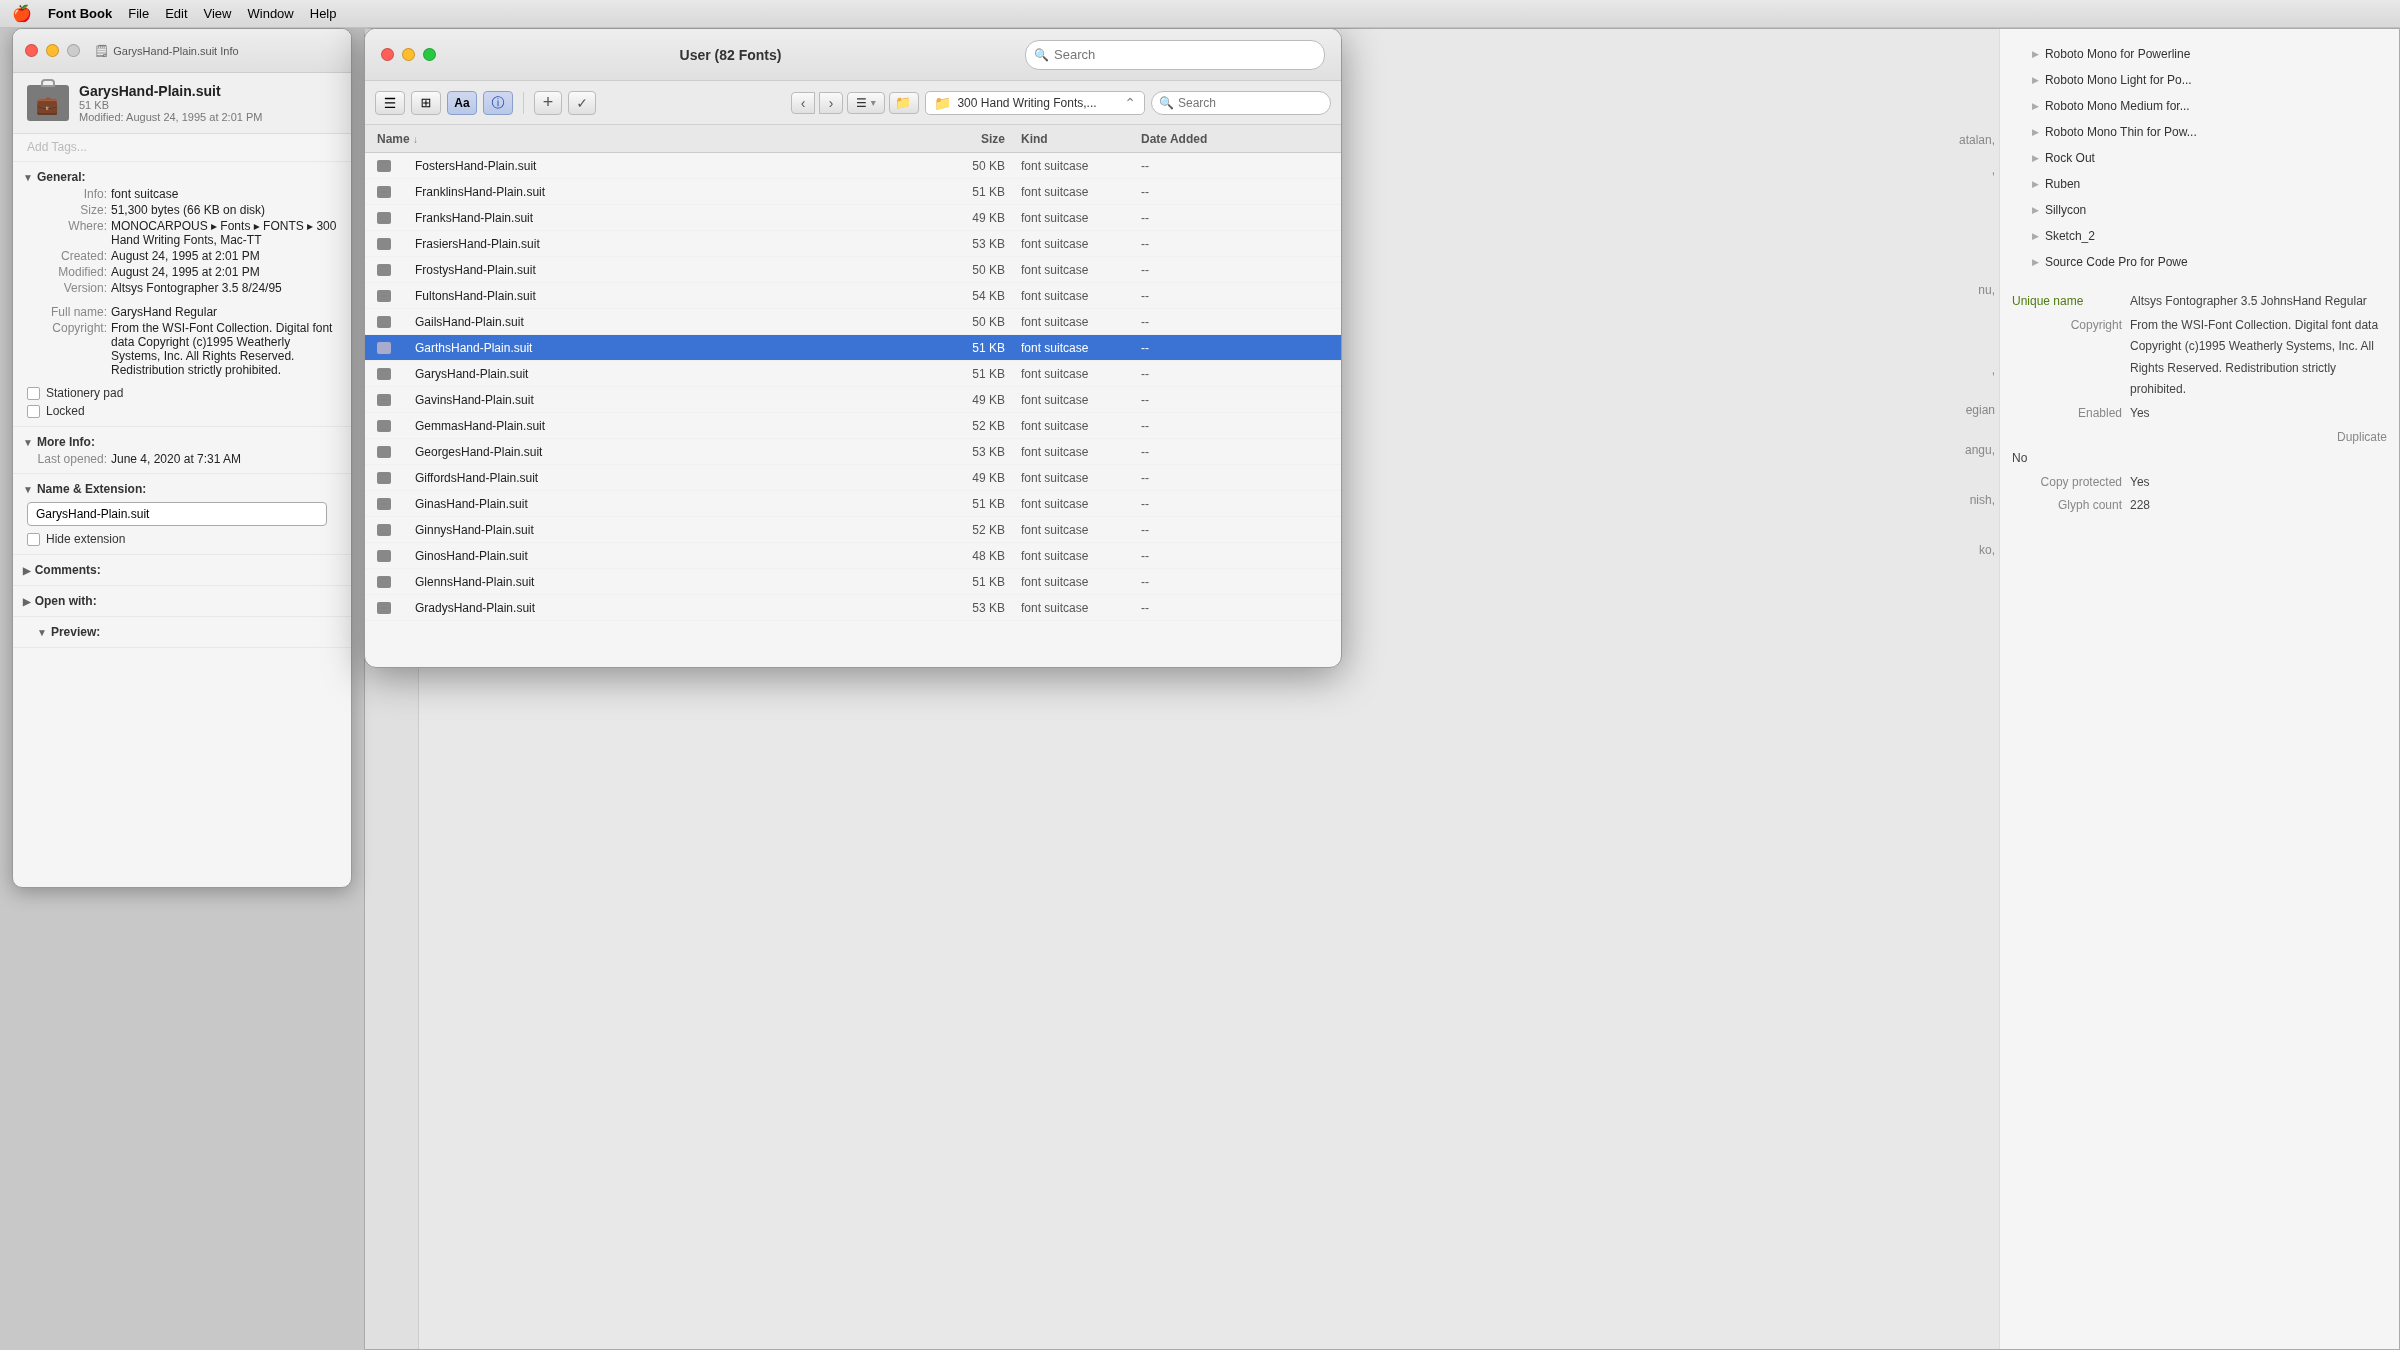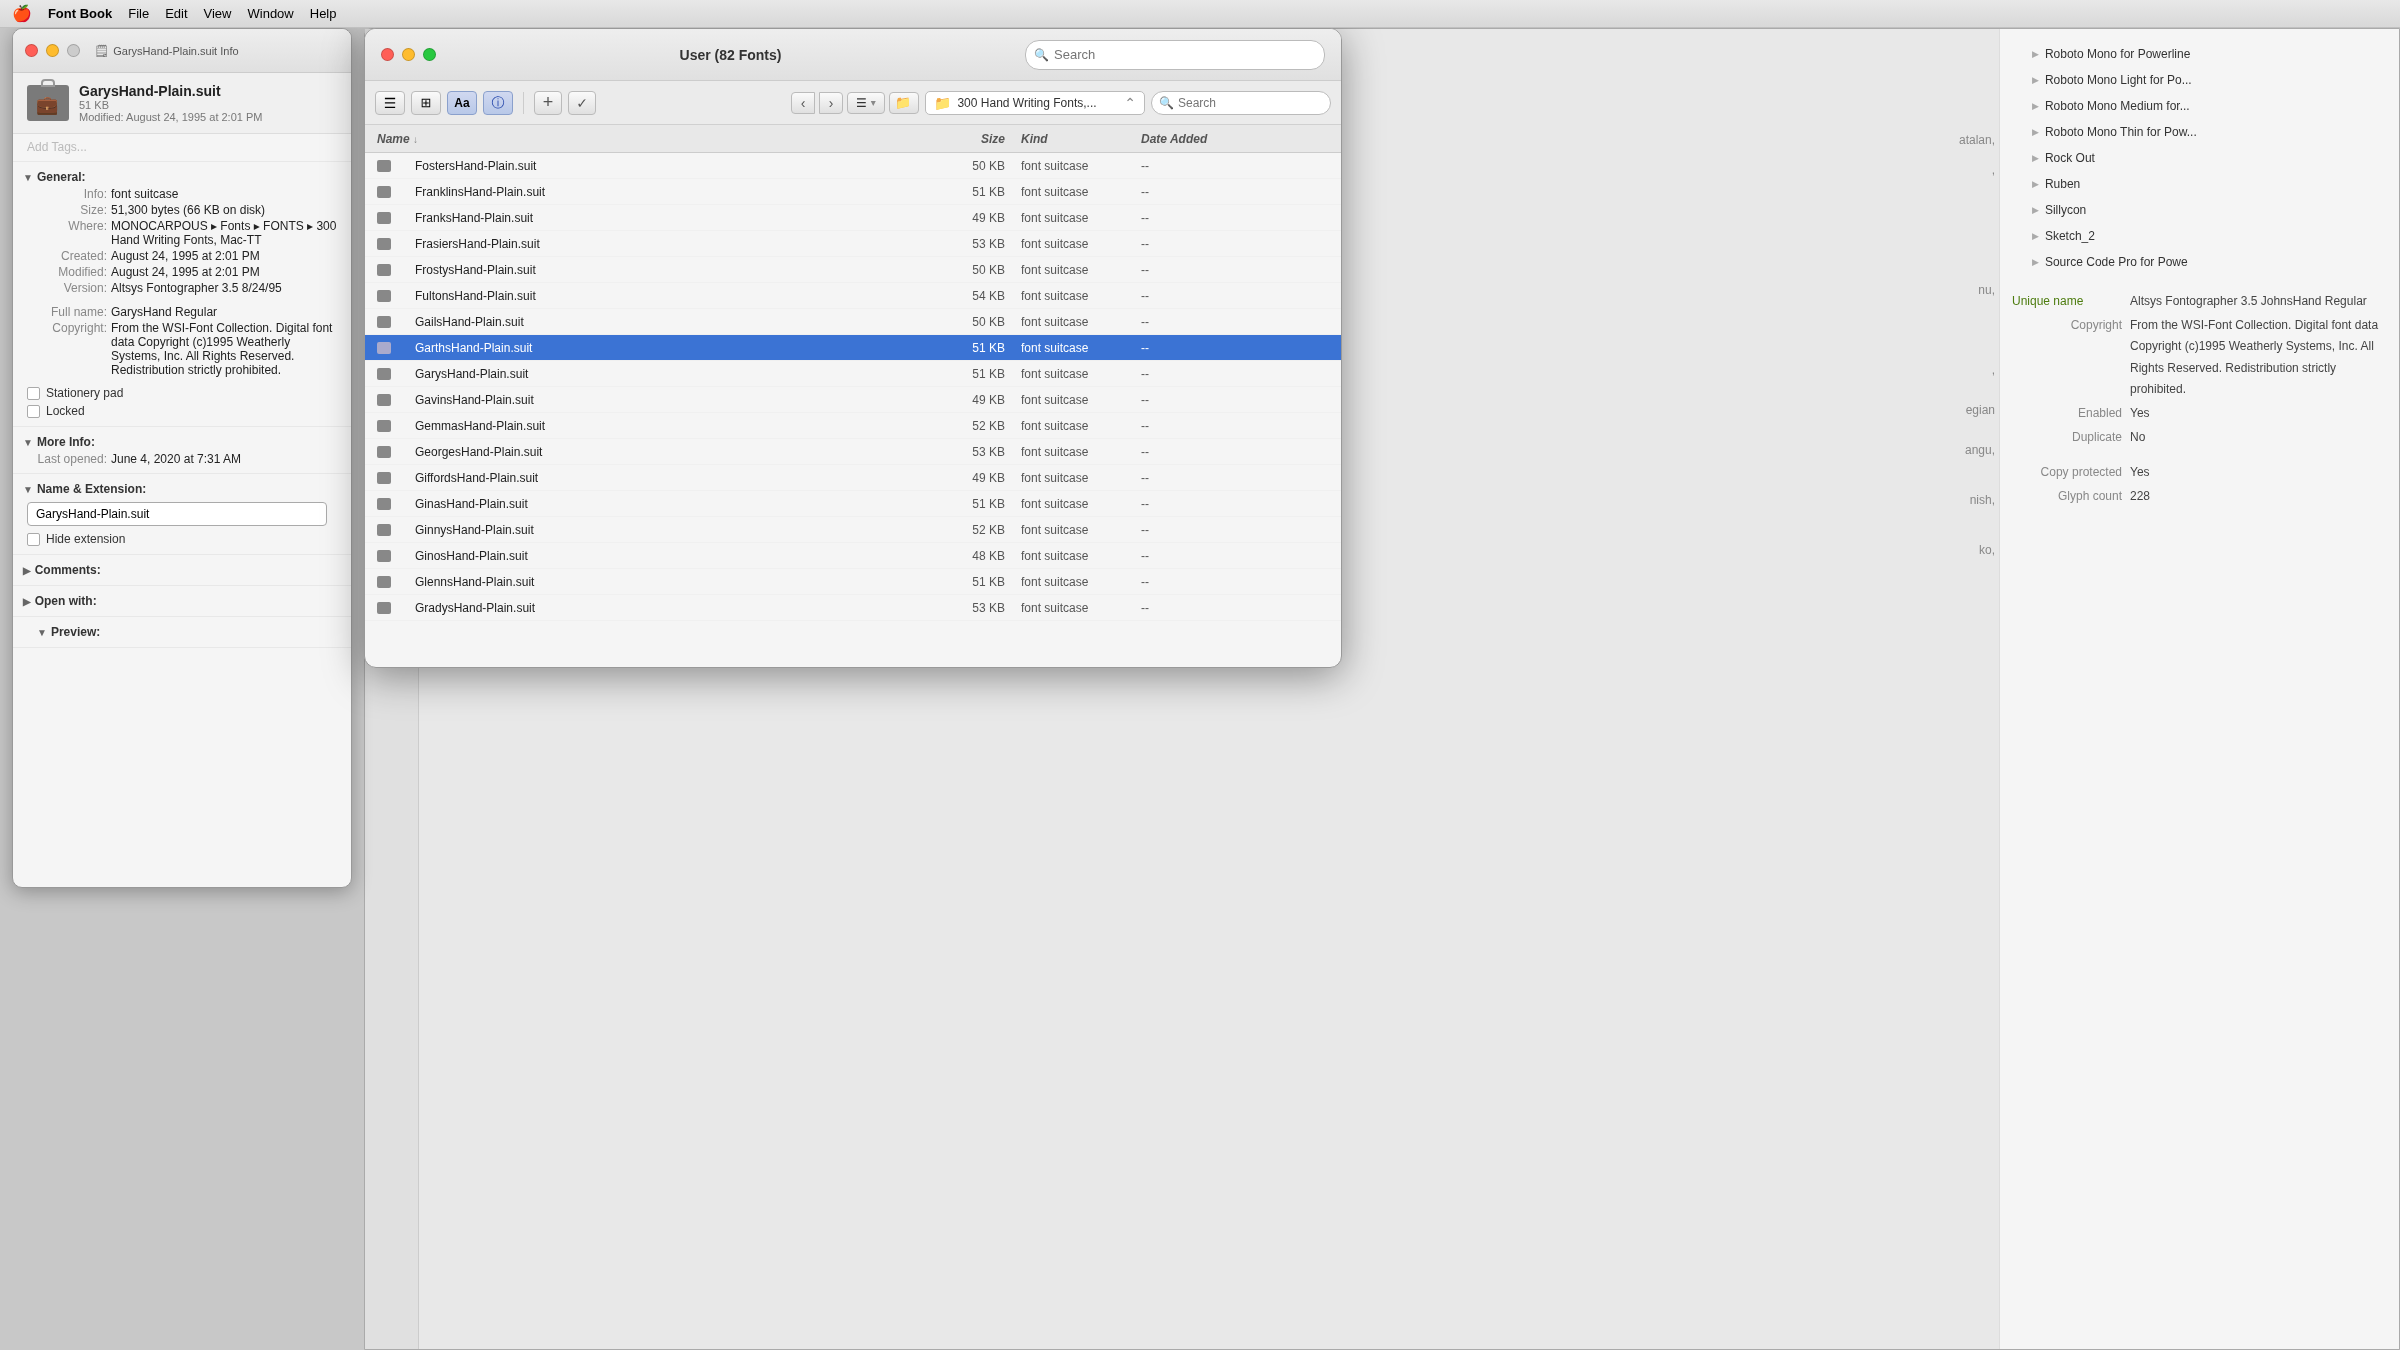--- a/index.html
+++ b/index.html
@@ -85,21 +85,20 @@
     .dialog-file-header {
       display: flex;
       height: 28px;
       background: #e8e8e8;
       border-bottom: 1px solid #ccc;
       align-items: center;
       padding: 0 12px;
       position: sticky;
       top: 0;
       z-index: 1;
-      font-style: italic;
     }
     .dh-name { flex: 3; font-size: 12px; font-weight: bold; color: #555; }
     .dh-size { width: 80px; font-size: 12px; font-weight: bold; color: #555; text-align: right; padding-right: 16px; }
     .dh-kind { width: 120px; font-size: 12px; font-weight: bold; color: #555; }
     .dh-date { flex: 1; font-size: 12px; font-weight: bold; color: #555; }
 
     .dialog-row {
       display: flex;
       height: 26px;
       align-items: center;
@@ -382,21 +381,21 @@
         <span>Altsys Fontographer 3.5  JohnsHand Regular</span>
       </div>
       <div style="display:flex;gap:8px;margin-bottom:2px;">
         <span style="color:#888;min-width:110px;text-align:right;">Copyright</span>
         <span style="flex:1;">From the WSI-Font Collection. Digital font data Copyright (c)1995 Weatherly Systems, Inc. All Rights Reserved. Redistribution strictly prohibited.</span>
       </div>
       <div style="display:flex;gap:8px;margin-bottom:2px;">
         <span style="color:#888;min-width:110px;text-align:right;">Enabled</span>
         <span>Yes</span>
       </div>
-      <div style="display:flex;gap:8px;margin-bottom:14px;">
+      <div style="display:flex;margin-bottom:2px;flex-direction:column;">
         <span style="color:#888;min-width:110px;text-align:right;">Duplicate</span>
         <span>No</span>
       </div>
       <div style="display:flex;gap:8px;margin-bottom:2px;">
         <span style="color:#888;min-width:110px;text-align:right;">Copy protected</span>
         <span>Yes</span>
       </div>
       <div style="display:flex;gap:8px;margin-bottom:2px;">
         <span style="color:#888;min-width:110px;text-align:right;">Glyph count</span>
         <span>228</span>

